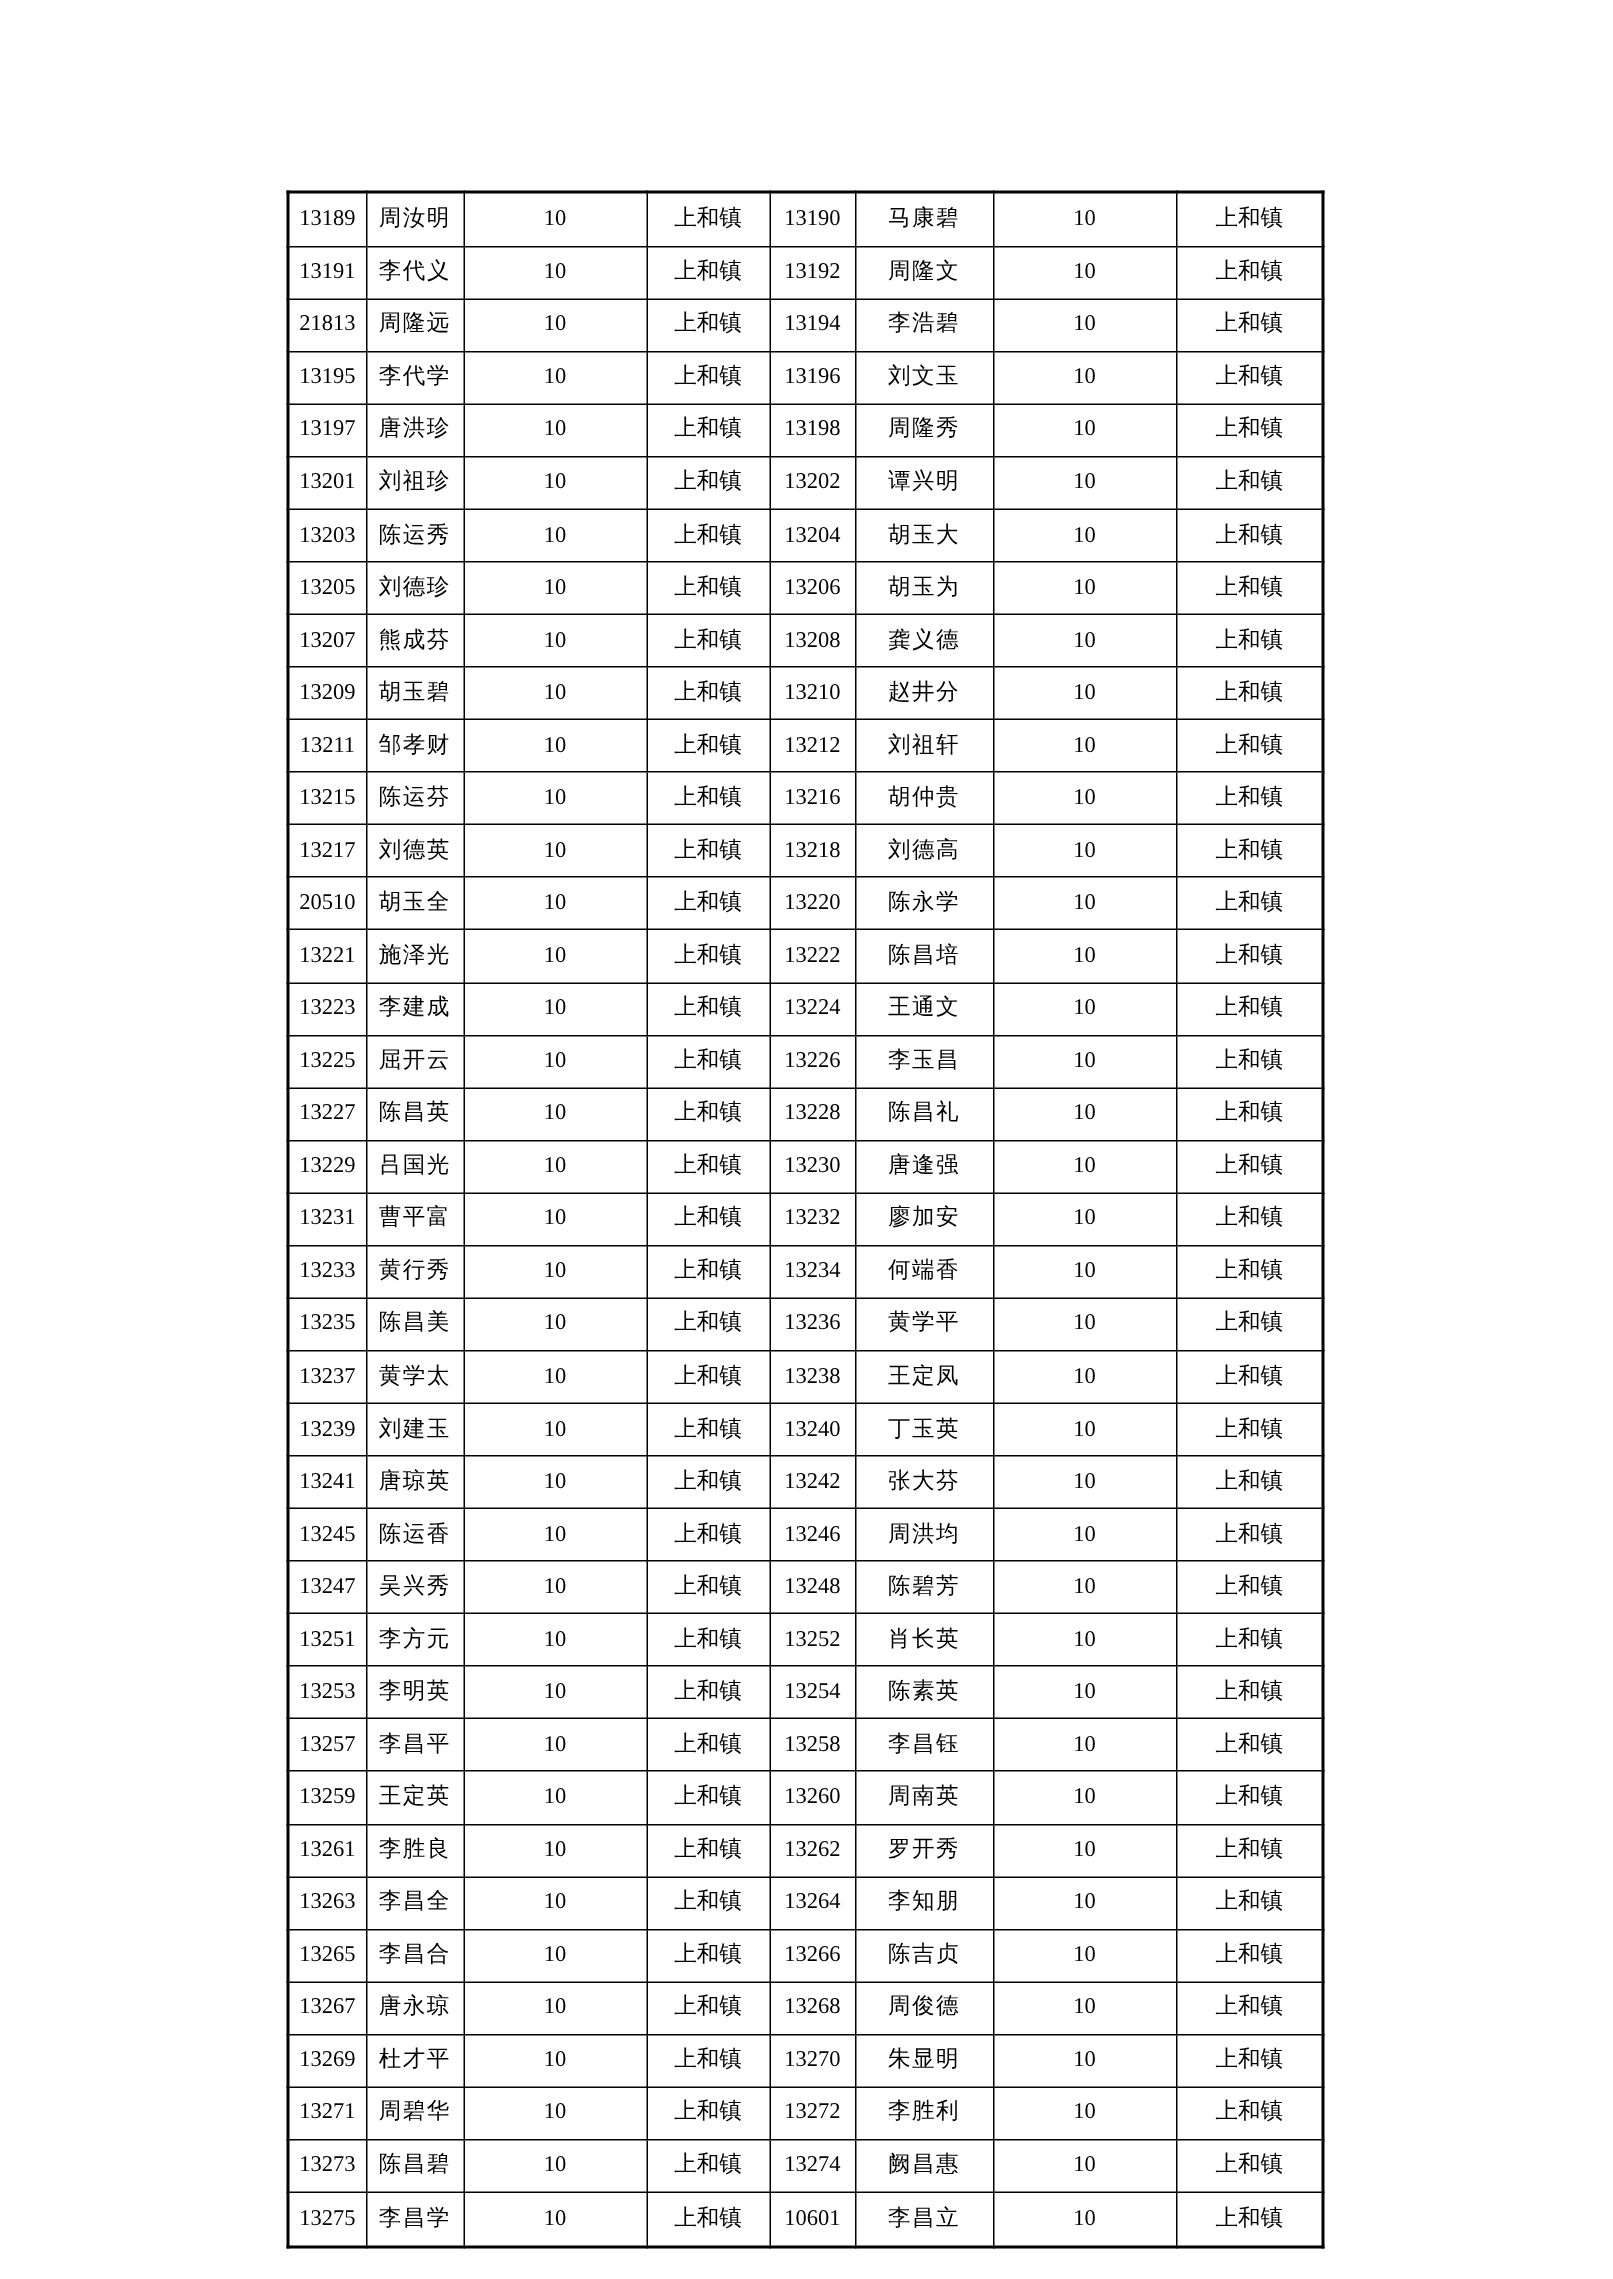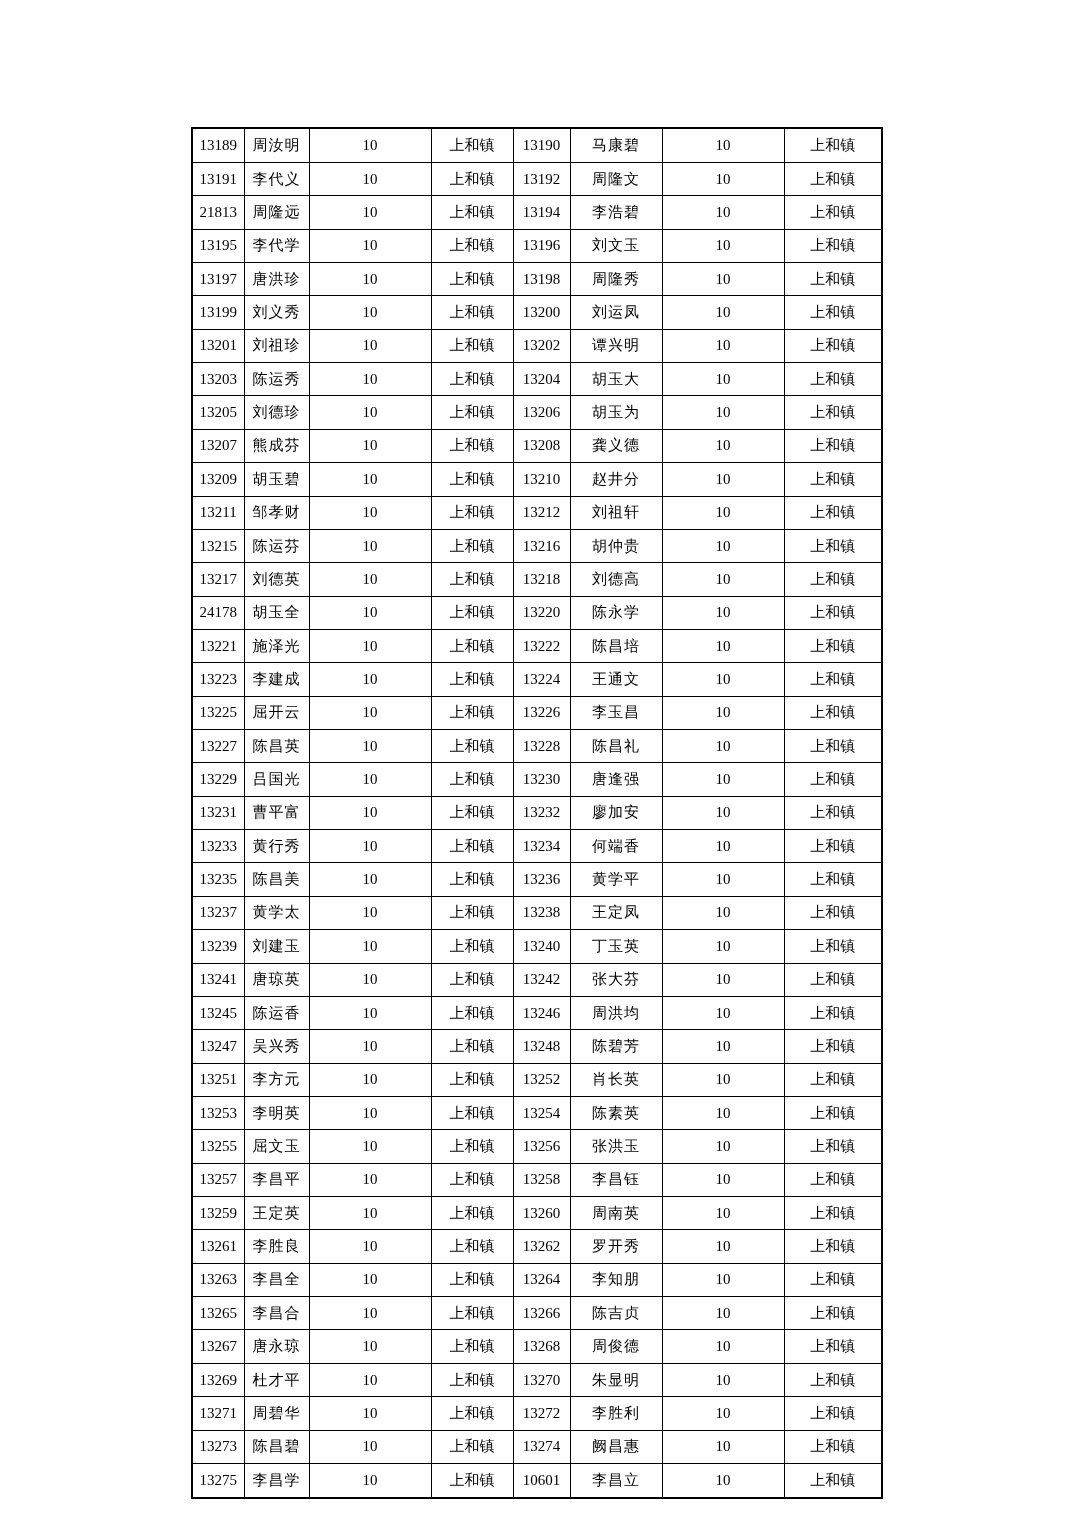--- a/index.html
+++ b/index.html
@@ -101,30 +101,20 @@
           <td>13197</td>
           <td class="name">唐洪珍</td>
           <td>10</td>
           <td>上和镇</td>
           <td>13198</td>
           <td class="name">周隆秀</td>
           <td>10</td>
           <td>上和镇</td>
         </tr>
         <tr>
-          <td>13199</td>
-          <td class="name">刘义秀</td>
-          <td>10</td>
-          <td>上和镇</td>
-          <td>13200</td>
-          <td class="name">刘运凤</td>
-          <td>10</td>
-          <td>上和镇</td>
-        </tr>
-        <tr>
           <td>13201</td>
           <td class="name">刘祖珍</td>
           <td>10</td>
           <td>上和镇</td>
           <td>13202</td>
           <td class="name">谭兴明</td>
           <td>10</td>
           <td>上和镇</td>
         </tr>
         <tr>
@@ -191,21 +181,21 @@
           <td>13217</td>
           <td class="name">刘德英</td>
           <td>10</td>
           <td>上和镇</td>
           <td>13218</td>
           <td class="name">刘德高</td>
           <td>10</td>
           <td>上和镇</td>
         </tr>
         <tr>
-          <td>24178</td>
+          <td>20510</td>
           <td class="name">胡玉全</td>
           <td>10</td>
           <td>上和镇</td>
           <td>13220</td>
           <td class="name">陈永学</td>
           <td>10</td>
           <td>上和镇</td>
         </tr>
         <tr>
           <td>13221</td>
@@ -347,30 +337,20 @@
           <td>10</td>
           <td>上和镇</td>
         </tr>
         <tr>
           <td>13253</td>
           <td class="name">李明英</td>
           <td>10</td>
           <td>上和镇</td>
           <td>13254</td>
           <td class="name">陈素英</td>
-          <td>10</td>
-          <td>上和镇</td>
-        </tr>
-        <tr>
-          <td>13255</td>
-          <td class="name">屈文玉</td>
-          <td>10</td>
-          <td>上和镇</td>
-          <td>13256</td>
-          <td class="name">张洪玉</td>
           <td>10</td>
           <td>上和镇</td>
         </tr>
         <tr>
           <td>13257</td>
           <td class="name">李昌平</td>
           <td>10</td>
           <td>上和镇</td>
           <td>13258</td>
           <td class="name">李昌钰</td>

